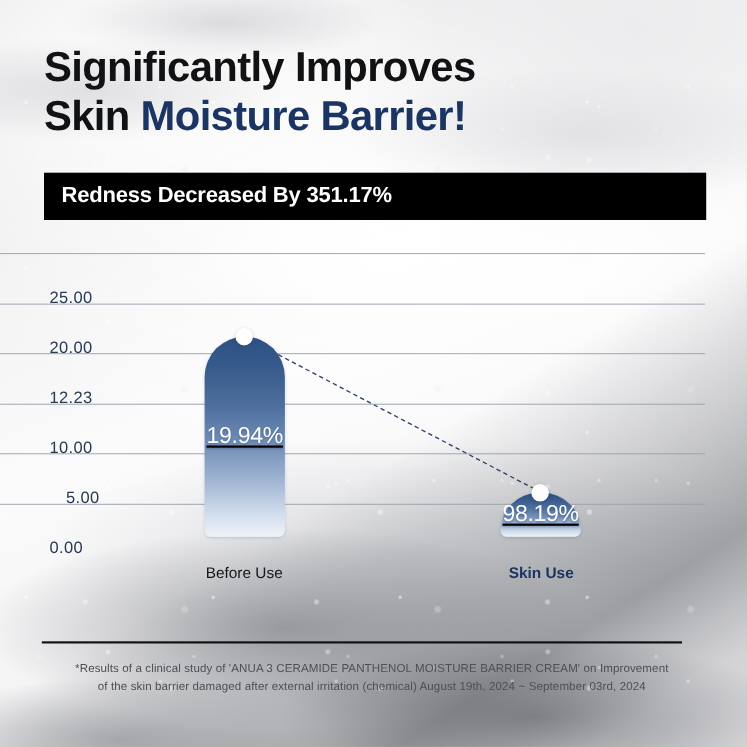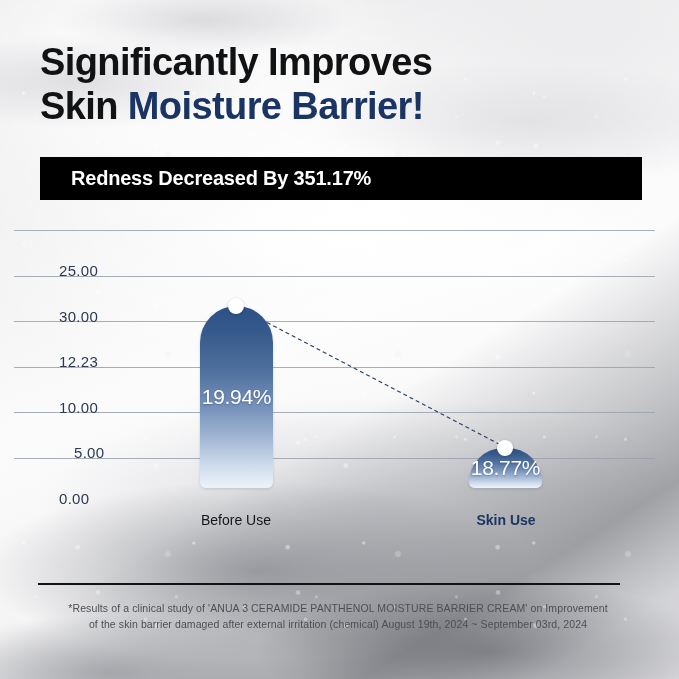--- a/index.html
+++ b/index.html
@@ -100,28 +100,28 @@
     height: 43px;
     background: #000000;
     display: flex;
     align-items: center;
   }
   #banner-text {
     color: #ffffff;
     font-size: 20px;
     font-weight: bold;
     letter-spacing: -0.2px;
-    padding-left: 31px;
+    padding-left: 16px;
     white-space: nowrap;
   }
 
   
   #chart {
     position: absolute;
-    left: 14px;
+    left: 0;
     top: 230px;
     width: 641px;
     height: 320px;
   }
   
   #plot {
     position: absolute;
     left: 100px;
     top: 30px;   
     width: 538px;
@@ -153,20 +153,21 @@
         #2c5184 0%,
         #36598b 14%,
         #50719f 36%,
         #7792ba 56%,
         #a6bad6 74%,
         #cfdcec 88%,
         #eef3f9 100%);
     display: flex;
     justify-content: center;
     box-shadow: 0 1px 3px rgba(40,60,95,0.18);
+    text-decoration: underline;
   }
   .bar-value {
     color: #ffffff;
     font-size: 21px;
     letter-spacing: -0.3px;
     white-space: nowrap;
     text-shadow: 0 1px 2px rgba(30,50,85,0.35);
   }
   .marker {
     position: absolute;
@@ -238,39 +239,39 @@
   <div id="chart">
 
     <div class="gridline" style="top:0px;"></div>
     <div class="gridline" style="top:45.6px;"></div>
     <div class="gridline" style="top:91.2px;"></div>
     <div class="gridline" style="top:136.8px;"></div>
     <div class="gridline" style="top:182.4px;"></div>
     <div class="gridline" style="top:228px;"></div>
 
     <div class="ytick" style="top:32px;">25.00</div>
-    <div class="ytick" style="top:77.6px;">30.00</div>
+    <div class="ytick" style="top:77.6px;">20.00</div>
     <div class="ytick" style="top:123.2px;">12.23</div>
     <div class="ytick" style="top:168.8px;">10.00</div>
     <div class="ytick" style="top:214.4px;margin-left:15px;">5.00</div>
     <div class="ytick" style="top:260px;">0.00</div>
 
     <div id="plot">
 
       <svg id="connector" viewBox="0 0 538 228" preserveAspectRatio="none">
         <line x1="122" y1="46.2" x2="392" y2="187.7" stroke="#2b3f66" stroke-width="1.2" stroke-dasharray="4 3"></line>
       </svg>
 
       <div class="bar" style="left:86px; height:181.8px; align-items:center;">
         <span class="bar-value">19.94%</span>
       </div>
       <div class="marker" style="left:114px; top:38.2px;"></div>
 
       <div class="bar" style="left:355px; height:40.3px; align-items:center;">
-        <span class="bar-value">18.77%</span>
+        <span class="bar-value">98.19%</span>
       </div>
       <div class="marker" style="left:383px; top:179.7px;"></div>
 
     </div>
 
     <div class="xlabel" id="xlabel-before" style="left:222px;">Before Use</div>
     <div class="xlabel" id="xlabel-after" style="left:492px;">Skin Use</div>
   </div>
 
   <div id="divider"></div>

